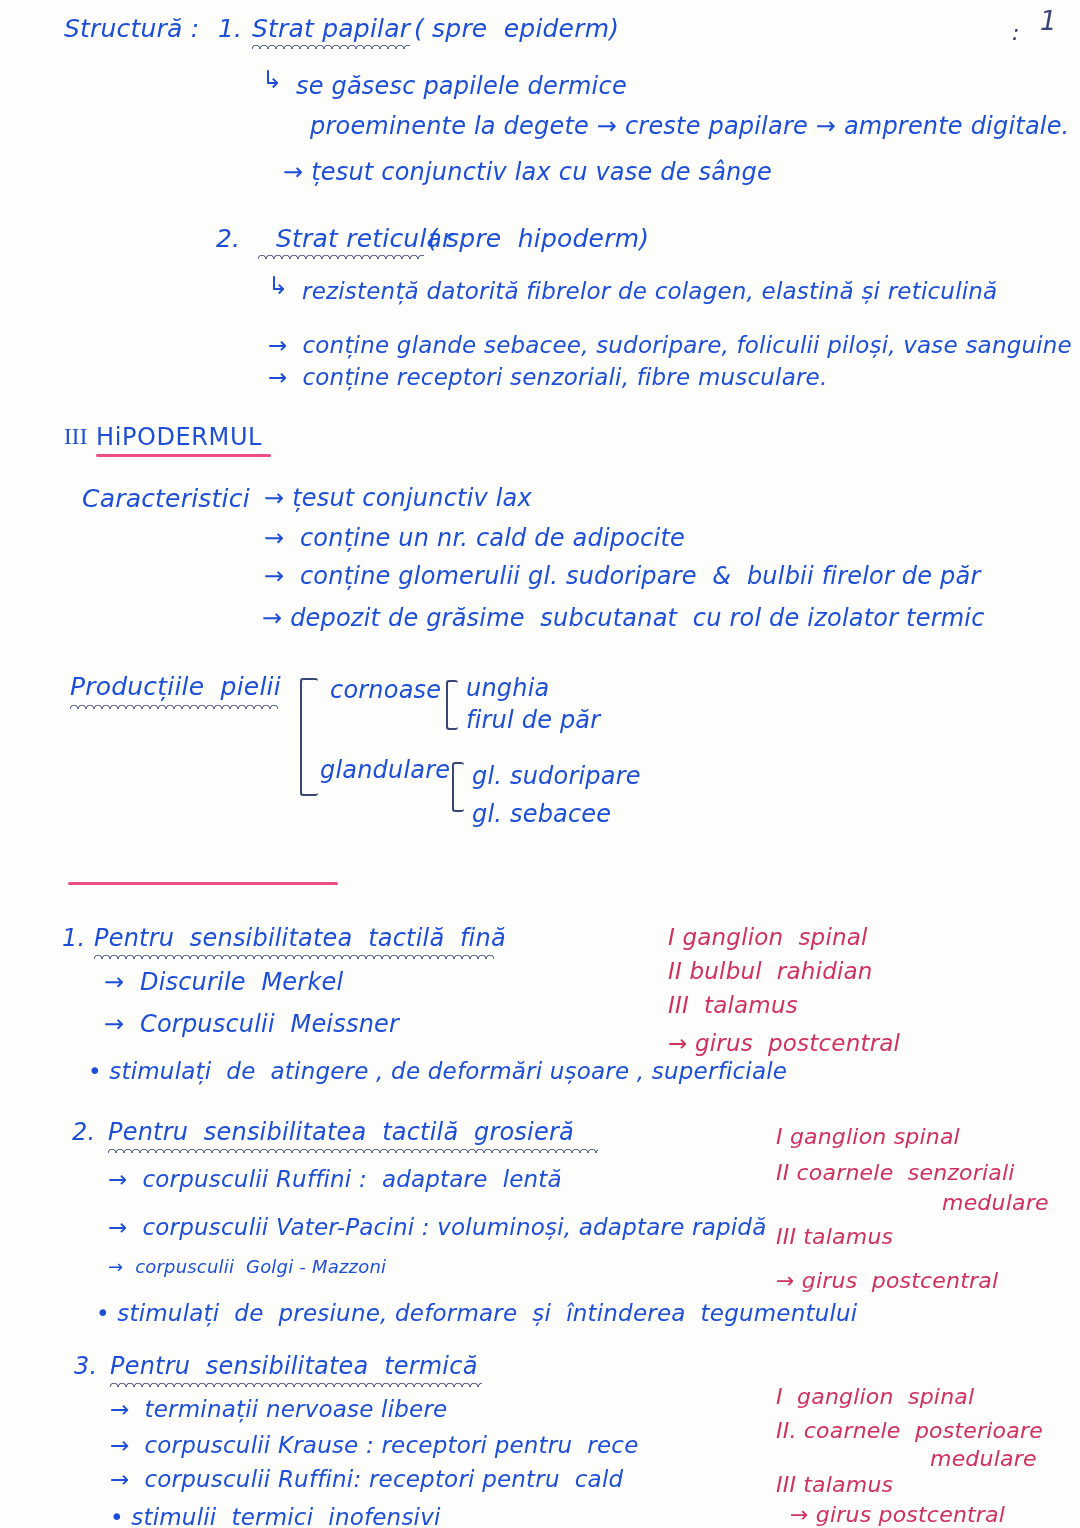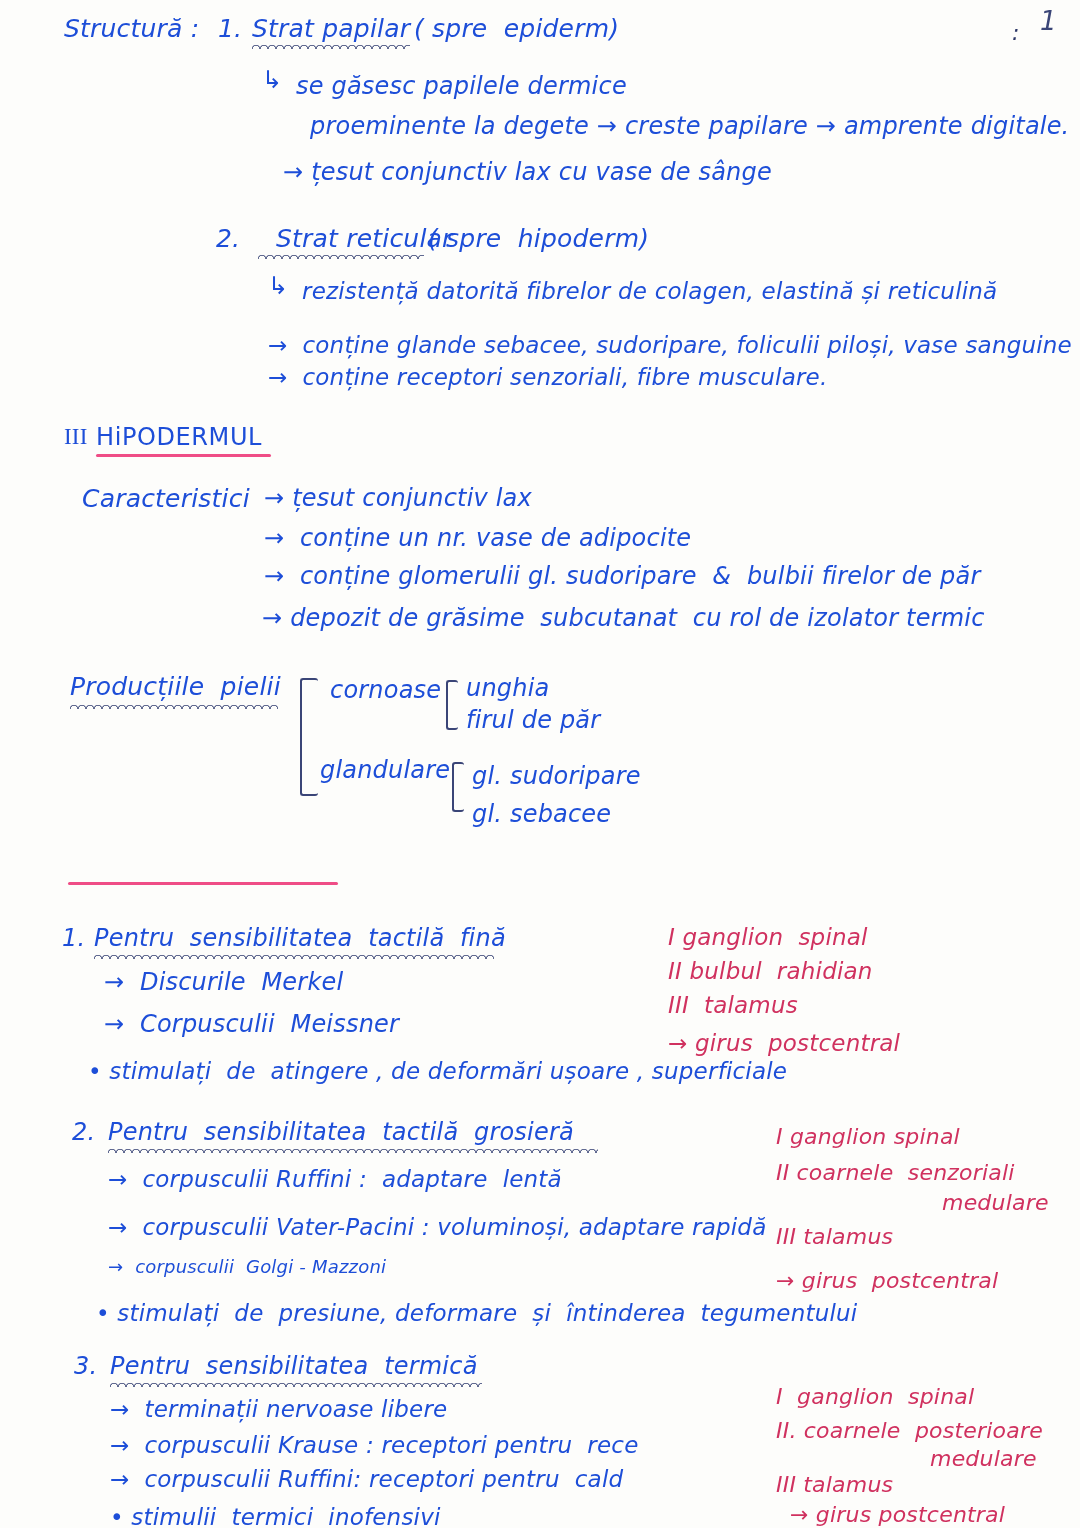--- a/index.html
+++ b/index.html
@@ -93,21 +93,21 @@
   <div class="ln hw blue" style="left:302px; top:278px; font-size:23px;">rezistență datorită fibrelor de colagen, elastină și reticulină</div>
   <div class="ln hw blue" style="left:268px; top:332px; font-size:23px;">→  conține glande sebacee, sudoripare, foliculii piloși, vase sanguine</div>
   <div class="ln hw blue" style="left:268px; top:364px; font-size:23px;">→  conține receptori senzoriali, fibre musculare.</div>
 
   <div class="ln blue" style="left:64px; top:424px; font-size:23px; font-family:'Liberation Serif', serif;">III</div>
   <div class="ln blue" style="left:96px; top:423px; font-size:24px; letter-spacing:.6px;">HiPODERMUL</div>
   <div class="pinkline" style="left:96px; top:454px; width:175px;"></div>
 
   <div class="ln hw blue" style="left:82px; top:484px; font-size:25px;">Caracteristici</div>
   <div class="ln hw blue" style="left:264px; top:484px; font-size:24px;">→ țesut conjunctiv lax</div>
-  <div class="ln hw blue" style="left:264px; top:524px; font-size:24px;">→  conține un nr. vase de adipocite</div>
+  <div class="ln hw blue" style="left:264px; top:524px; font-size:24px;">→  conține un nr. cald de adipocite</div>
   <div class="ln hw blue" style="left:264px; top:562px; font-size:24px;">→  conține glomerulii gl. sudoripare  &amp;  bulbii firelor de păr</div>
   <div class="ln hw blue" style="left:262px; top:604px; font-size:24px;">→ depozit de grăsime  subcutanat  cu rol de izolator termic</div>
 
   <div class="ln hw blue" style="left:70px; top:672px; font-size:25px;">Producțiile  pielii</div>
   <div class="wavy" style="left:70px; top:702px; width:208px;"></div>
 
   <div class="bracket" style="left:300px; top:678px; width:16px; height:114px; border-right:none;"></div>
 
   <div class="ln hw blue" style="left:330px; top:676px; font-size:24px;">cornoase</div>
   <div class="bracket" style="left:446px; top:680px; width:10px; height:46px; border-right:none;"></div>

